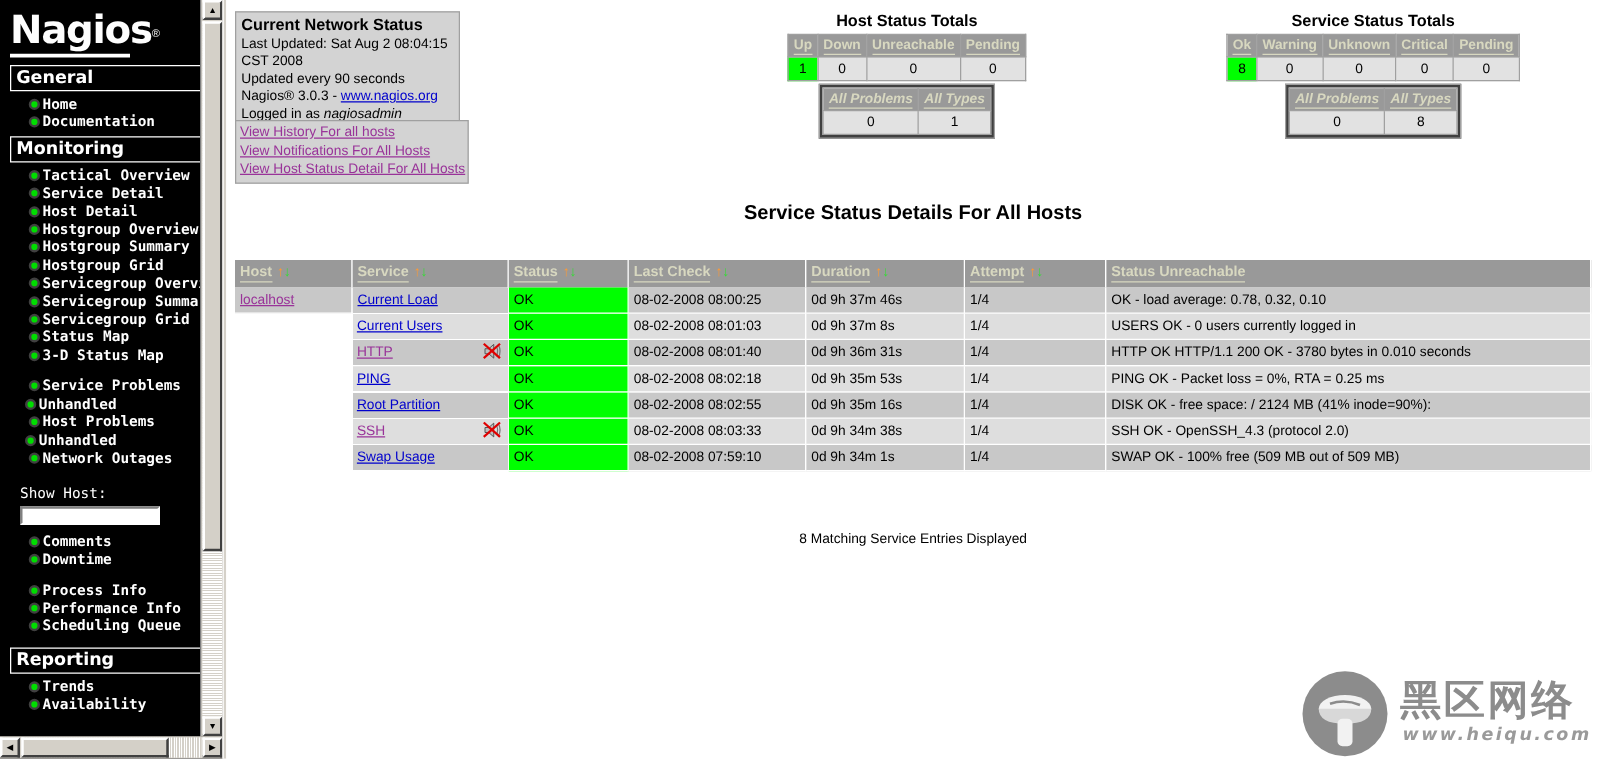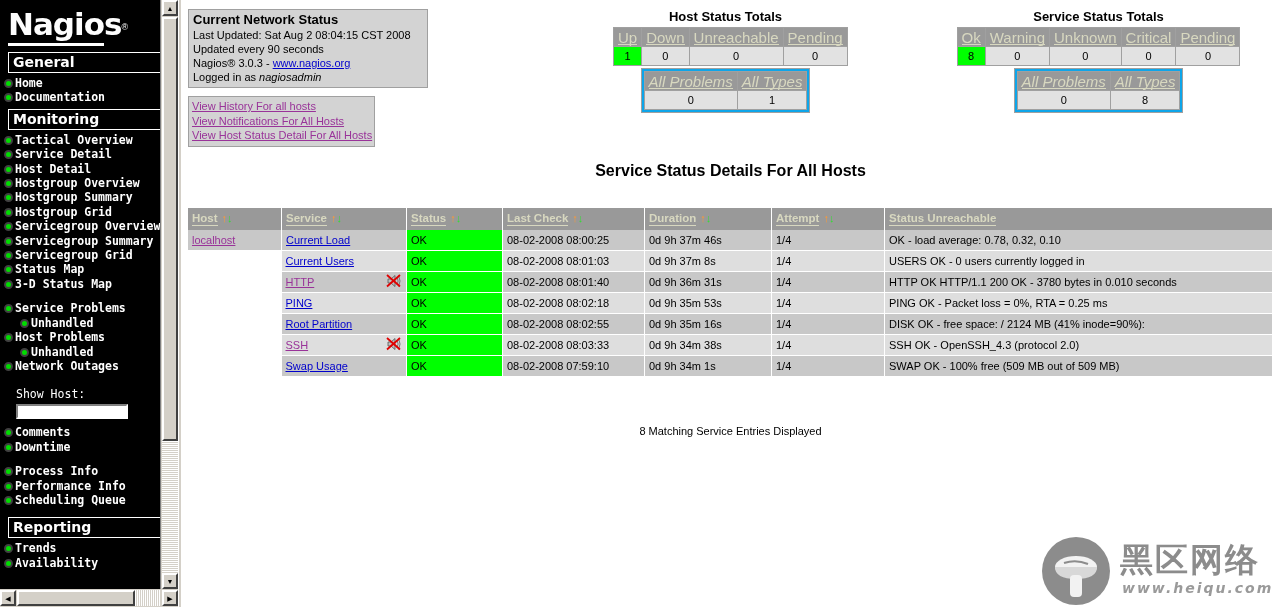--- a/index.html
+++ b/index.html
@@ -71,21 +71,21 @@
     background: #000000;
   }
   .nav-list { margin: 0; padding: 0; list-style: none; }
   .nav-item {
     display: block;
     color: #ffffff;
     font-family: "DejaVu Sans Mono", monospace;
     font-size: 11.5px;
     font-weight: bold;
     line-height: 14.4px;
-    padding-left: 4px;
+    padding-left: 23px;
     white-space: nowrap;
     text-decoration: none;
   }
   .nav-item.sub { padding-left: 20px; }
   .bullet {
     display: inline-block;
     width: 9px;
     height: 9px;
     border-radius: 50%;
     background: #00dd00;
@@ -187,21 +187,21 @@
     left: 181px; top: 0;
     width: 1099px; height: 607px;
     background: #ffffff;
     overflow: hidden;
   }
 
   
   .netstatus-box {
     position: absolute;
     left: 7px; top: 9px;
-    width: 240px;
+    width: 180px;
     border: 1px solid #a0a0a0;
     background: #d3d3d3;
     padding: 2px 4px 3px 4px;
     box-sizing: border-box;
     line-height: 14px;
     font-size: 11px;
   }
   .netstatus-box .hdr {
     font-weight: bold;
     font-size: 13px;
@@ -245,38 +245,38 @@
     border: 1px solid #a0a0a0;
     background: #e2e2e2;
     text-align: center;
     font-size: 11px;
     padding: 1px 5px;
     height: 16px;
   }
   table.totals th {
     background: #999999;
     color: #d8d8c0;
-    font-size: 15px;
-    font-weight: normal;
+    font-size: 11px;
+    font-weight: bold;
     padding: 1px 4px 0 4px;
     border: 1px solid #a0a0a0;
     height: 16px;
   }
   table.totals th span {
     border-bottom: 1px solid #d8d8c0;
     display: inline-block;
     line-height: 13px;
   }
   table.totals th.ital span { font-style: italic; }
   td.cell-green { background: #00ff00 !important; font-weight: normal; }
   .sub-totals-outer {
     border: 1px solid #a0a0a0;
     display: inline-block;
     padding: 2px;
-    background: #0ea5e9;
+    background: #404040;
   }
 
   
   .page-heading {
     position: absolute;
     left: 0; top: 162px;
     width: 1099px;
     text-align: center;
     font-size: 16px;
     font-weight: bold;

